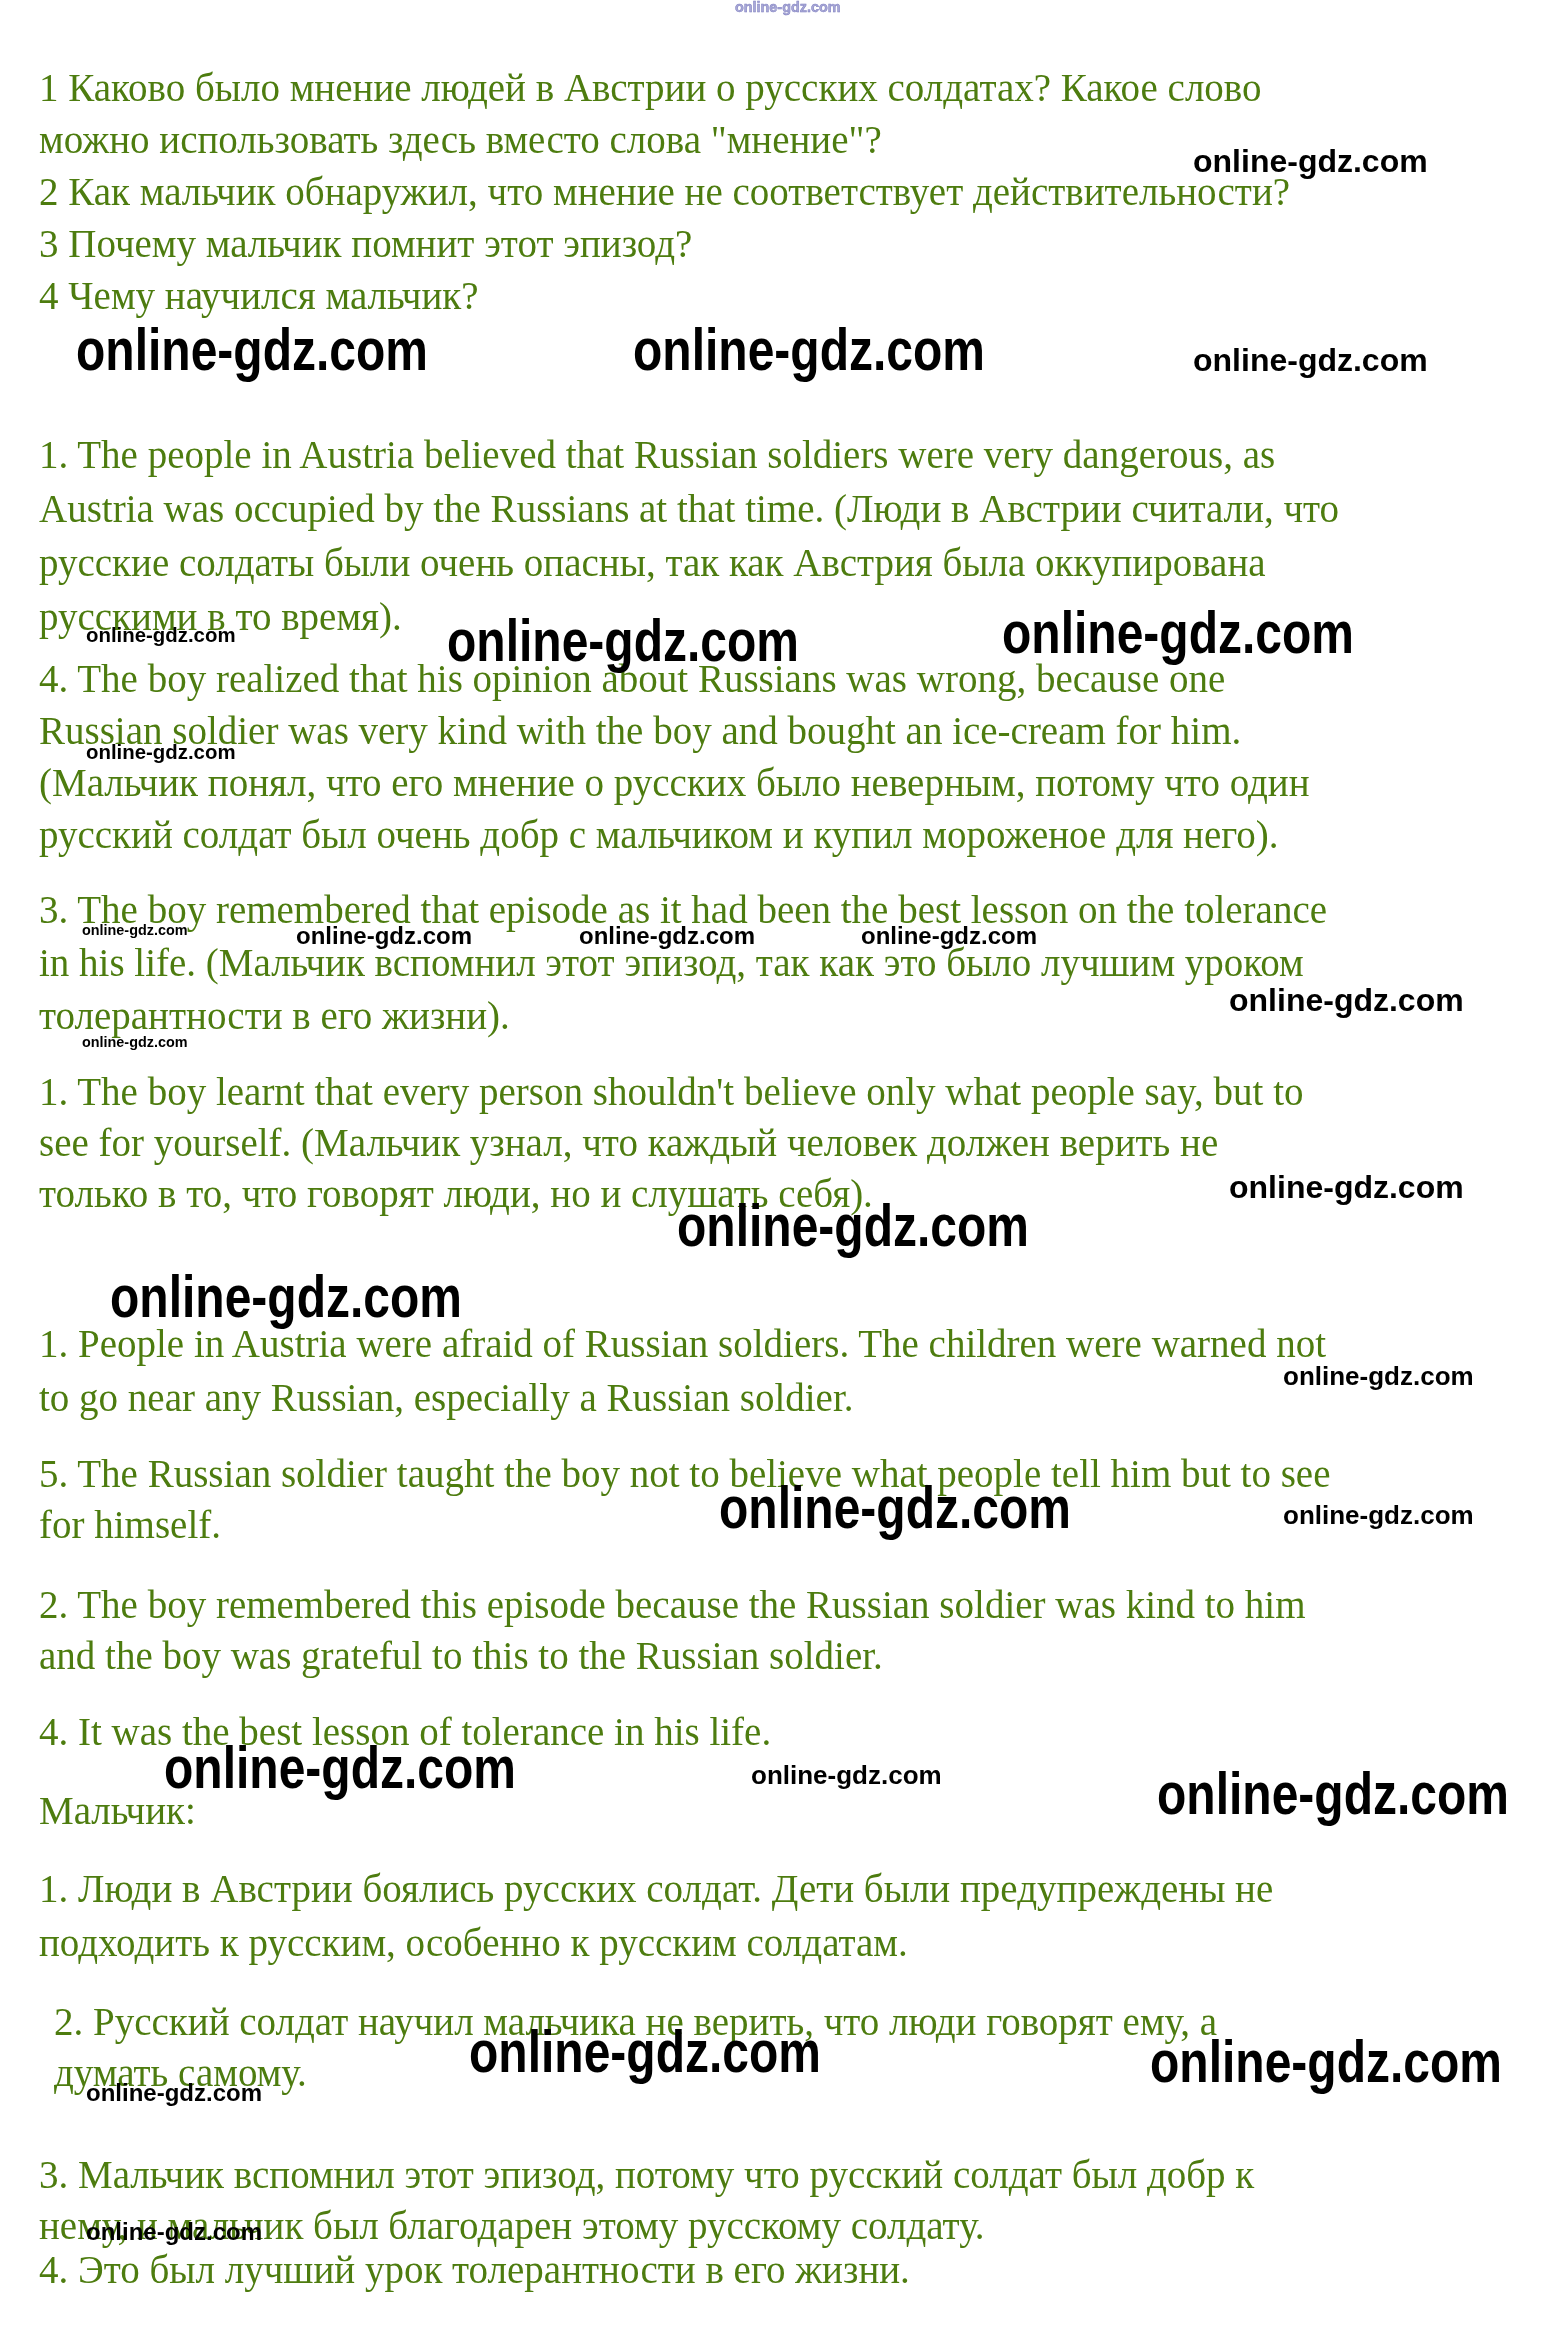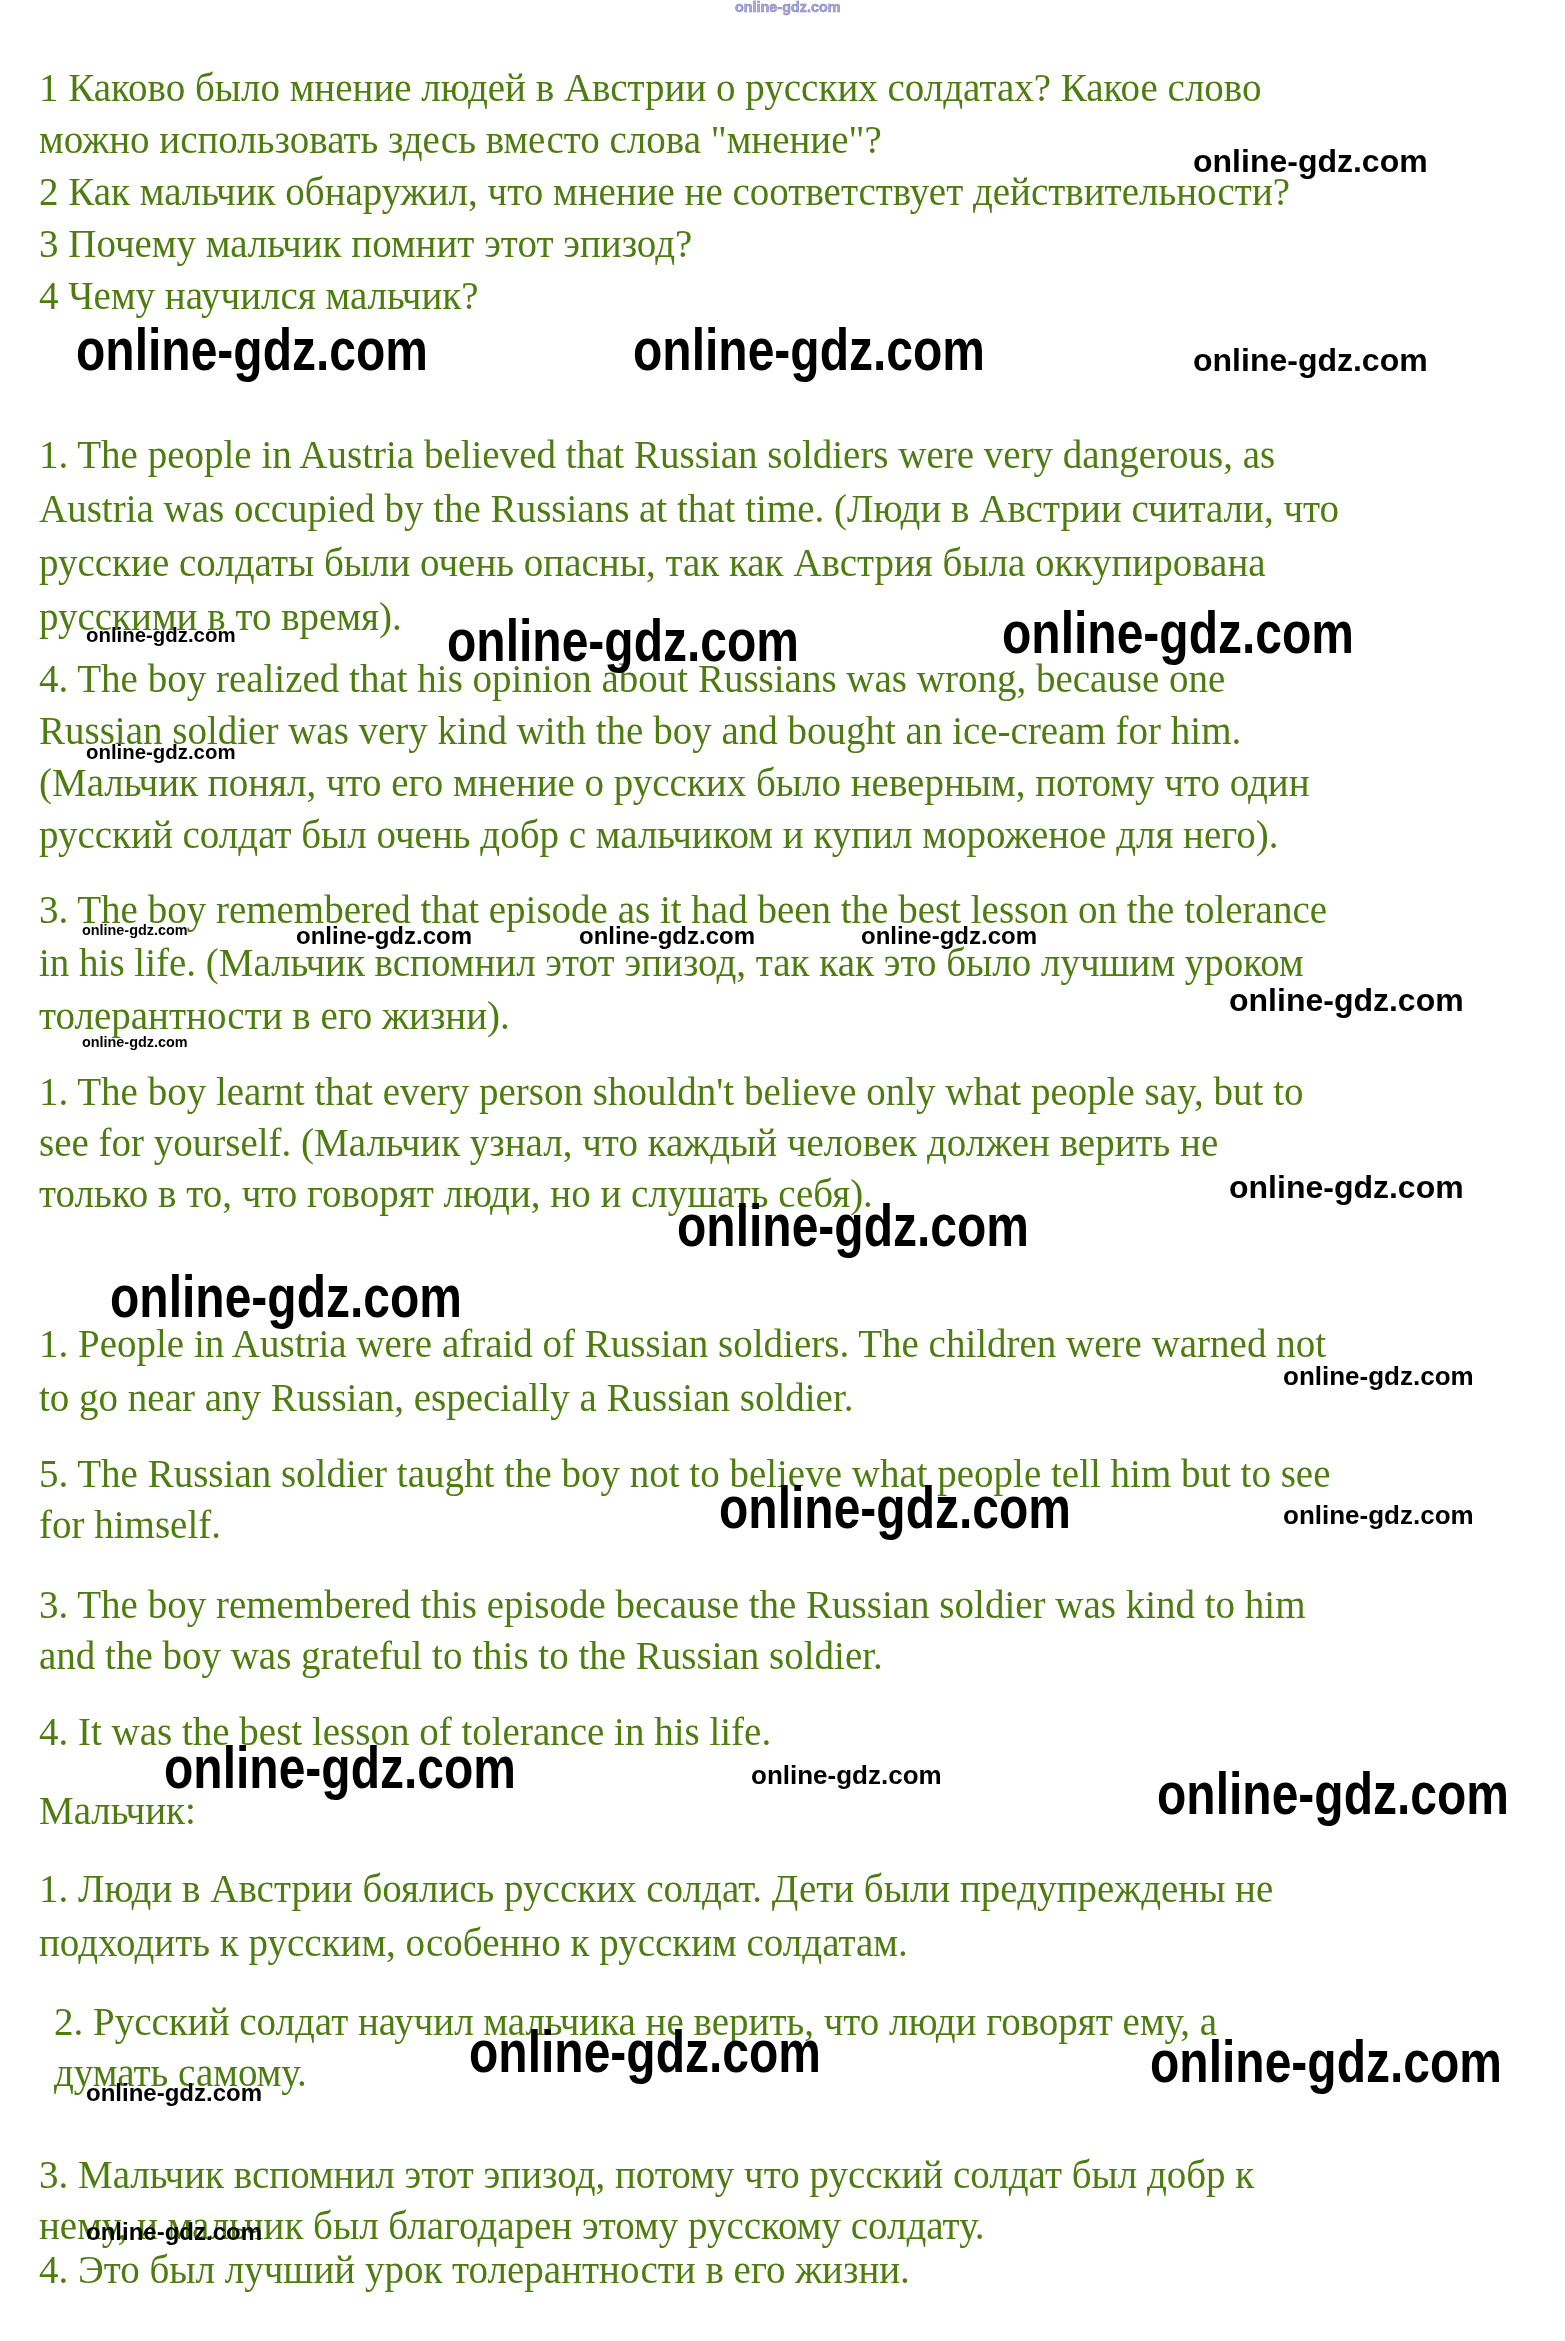--- a/index.html
+++ b/index.html
@@ -49,21 +49,21 @@
 in his life. (Мальчик вспомнил этот эпизод, так как это было лучшим уроком
 толерантности в его жизни).</div>
 <div class="para" style="top:1066px;line-height:51px;">1. The boy learnt that every person shouldn't believe only what people say, but to
 see for yourself. (Мальчик узнал, что каждый человек должен верить не
 только в то, что говорят люди, но и слушать себя).</div>
 
 <div class="para" style="top:1317px;line-height:54px;">1. People in Austria were afraid of Russian soldiers. The children were warned not
 to go near any Russian, especially a Russian soldier.</div>
 <div class="para" style="top:1448px;line-height:51px;">5. The Russian soldier taught the boy not to believe what people tell him but to see
 for himself.</div>
-<div class="para" style="top:1579px;line-height:51px;">3. The boy remembered this episode because the Russian soldier was kind to him
+<div class="para" style="top:1579px;line-height:51px;">2. The boy remembered this episode because the Russian soldier was kind to him
 and the boy was grateful to this to the Russian soldier.</div>
 <div class="para" style="top:1706px;line-height:51px;">4. It was the best lesson of tolerance in his life.</div>
 
 <div class="para" style="top:1785px;line-height:51px;">Мальчик:</div>
 
 <div class="para" style="top:1862px;line-height:54px;">1. Люди в Австрии боялись русских солдат. Дети были предупреждены не
 подходить к русским, особенно к русским солдатам.</div>
 <div class="para" style="top:1996px;line-height:51px;margin-left:15px;">2. Русский солдат научил мальчика не верить, что люди говорят ему, а
 думать самому.</div>
 <div class="para" style="top:2121px;line-height:51px;margin-top:28px;">3. Мальчик вспомнил этот эпизод, потому что русский солдат был добр к

